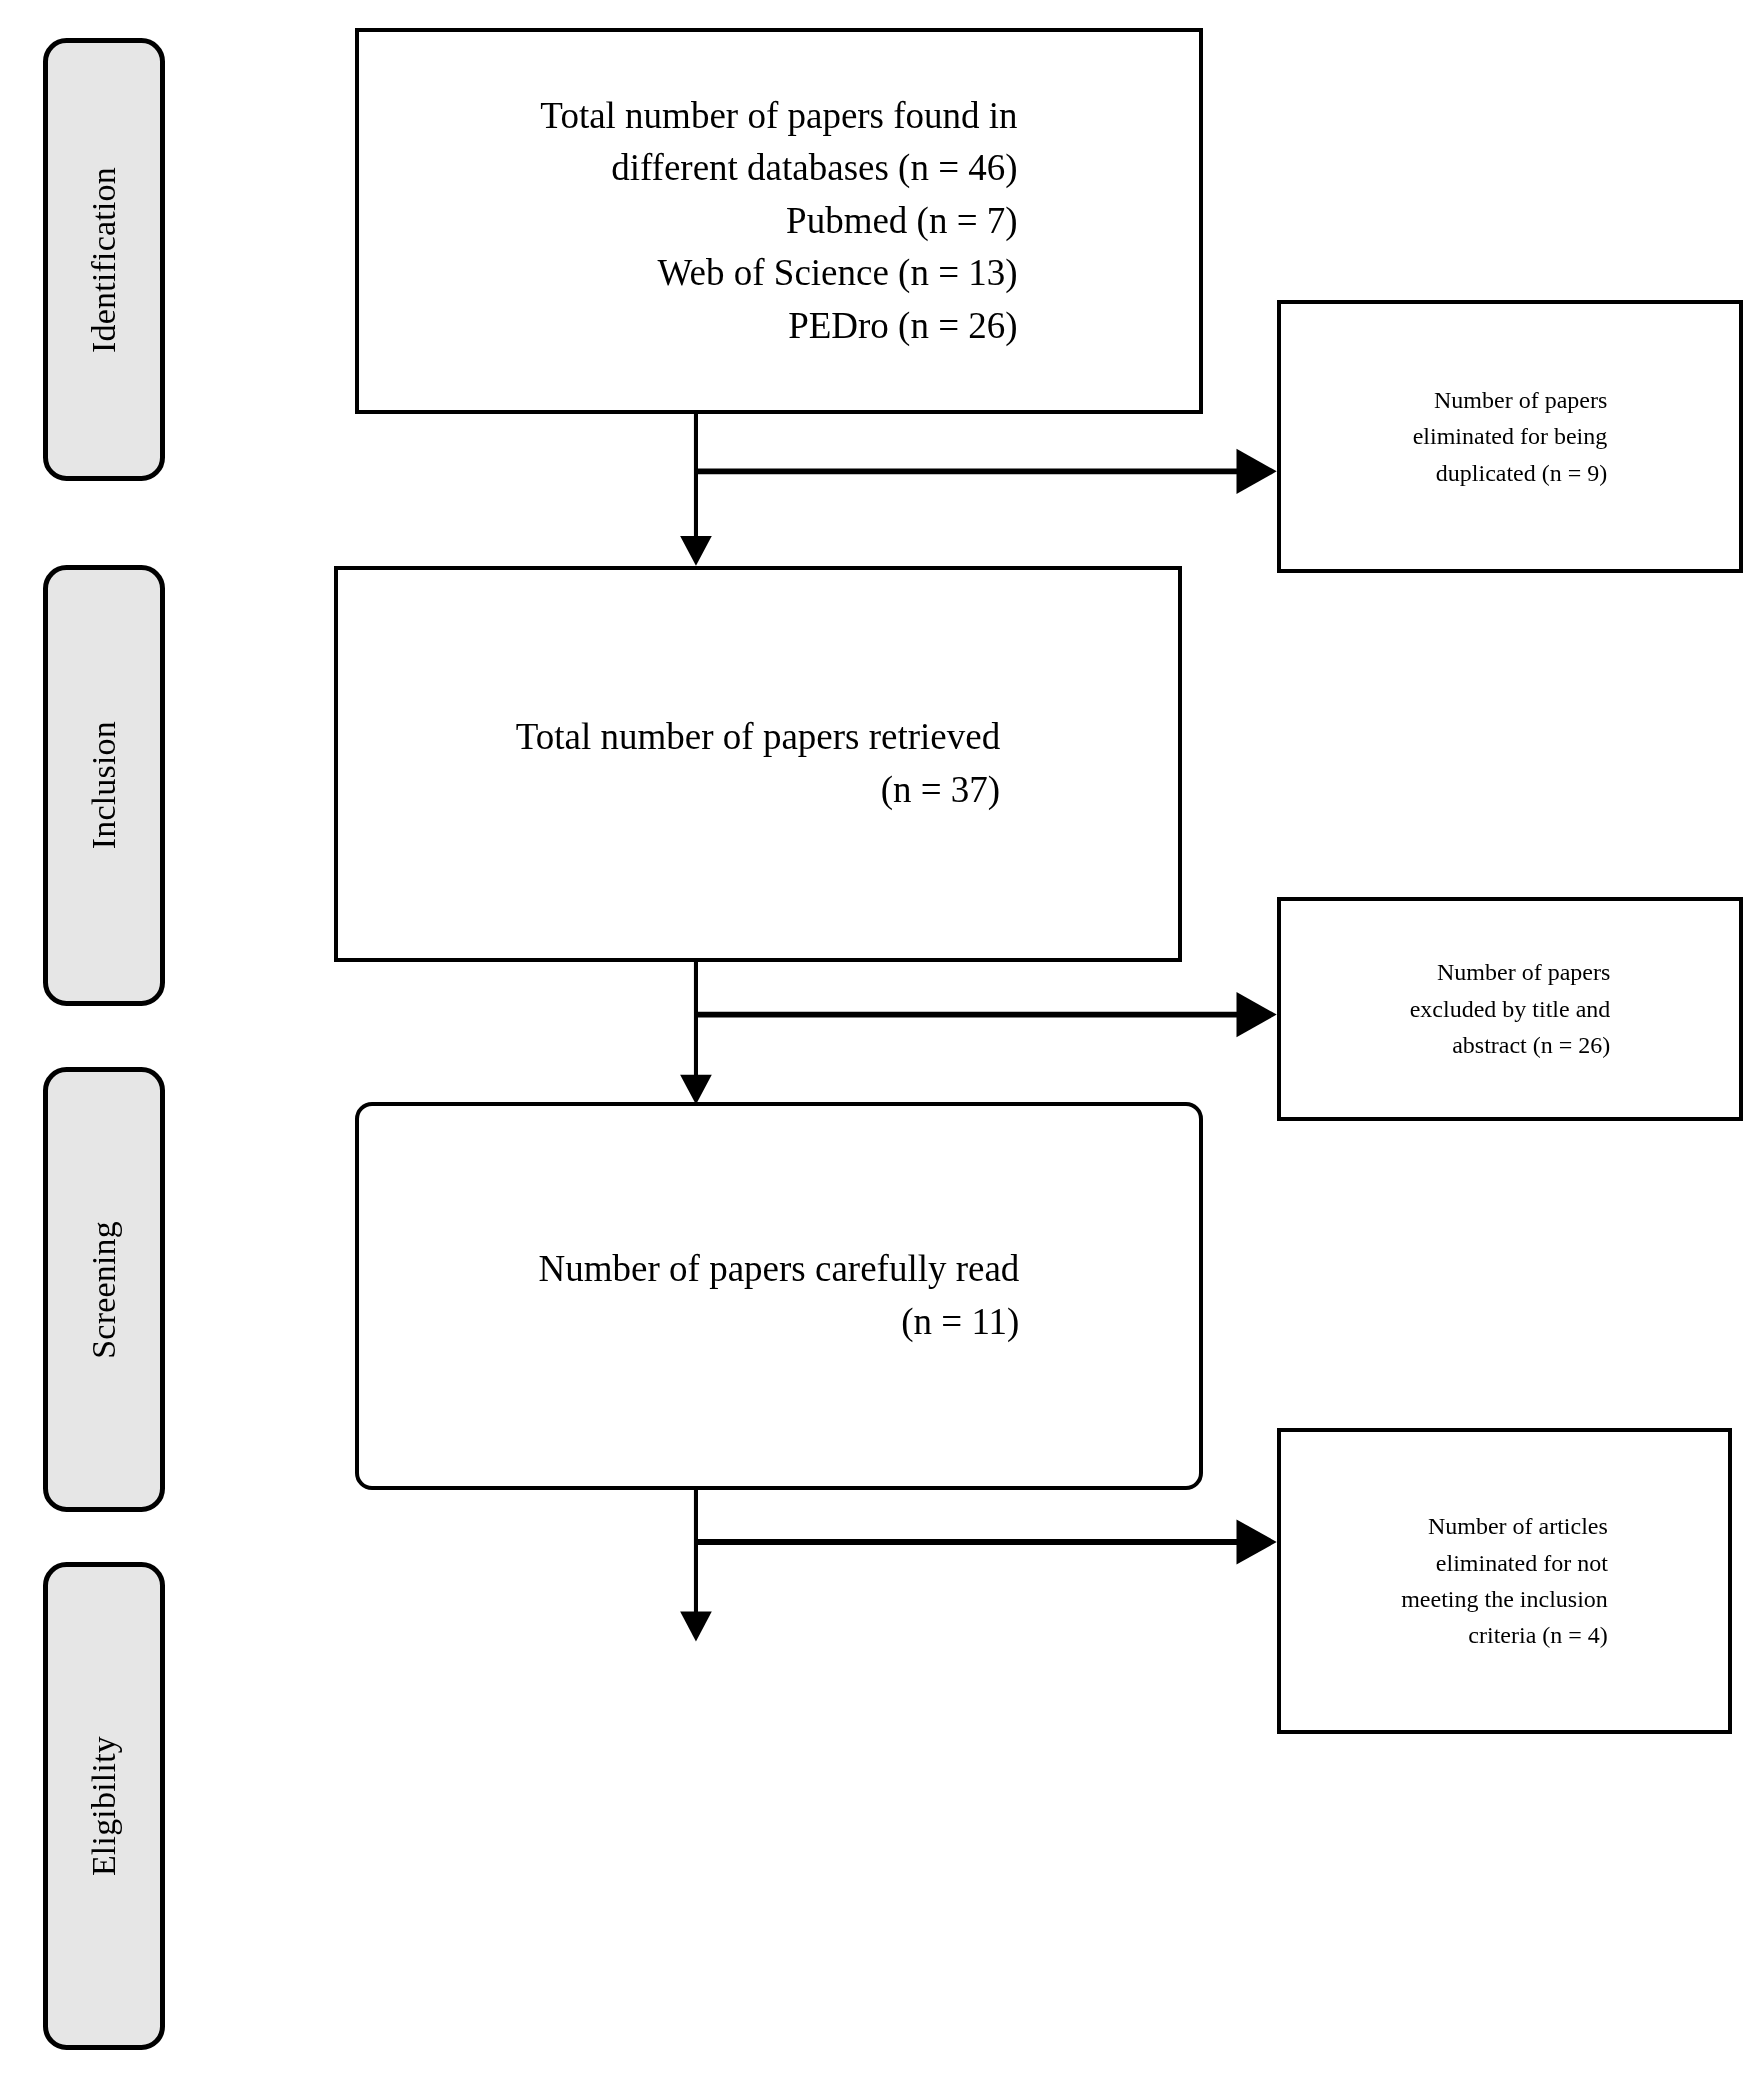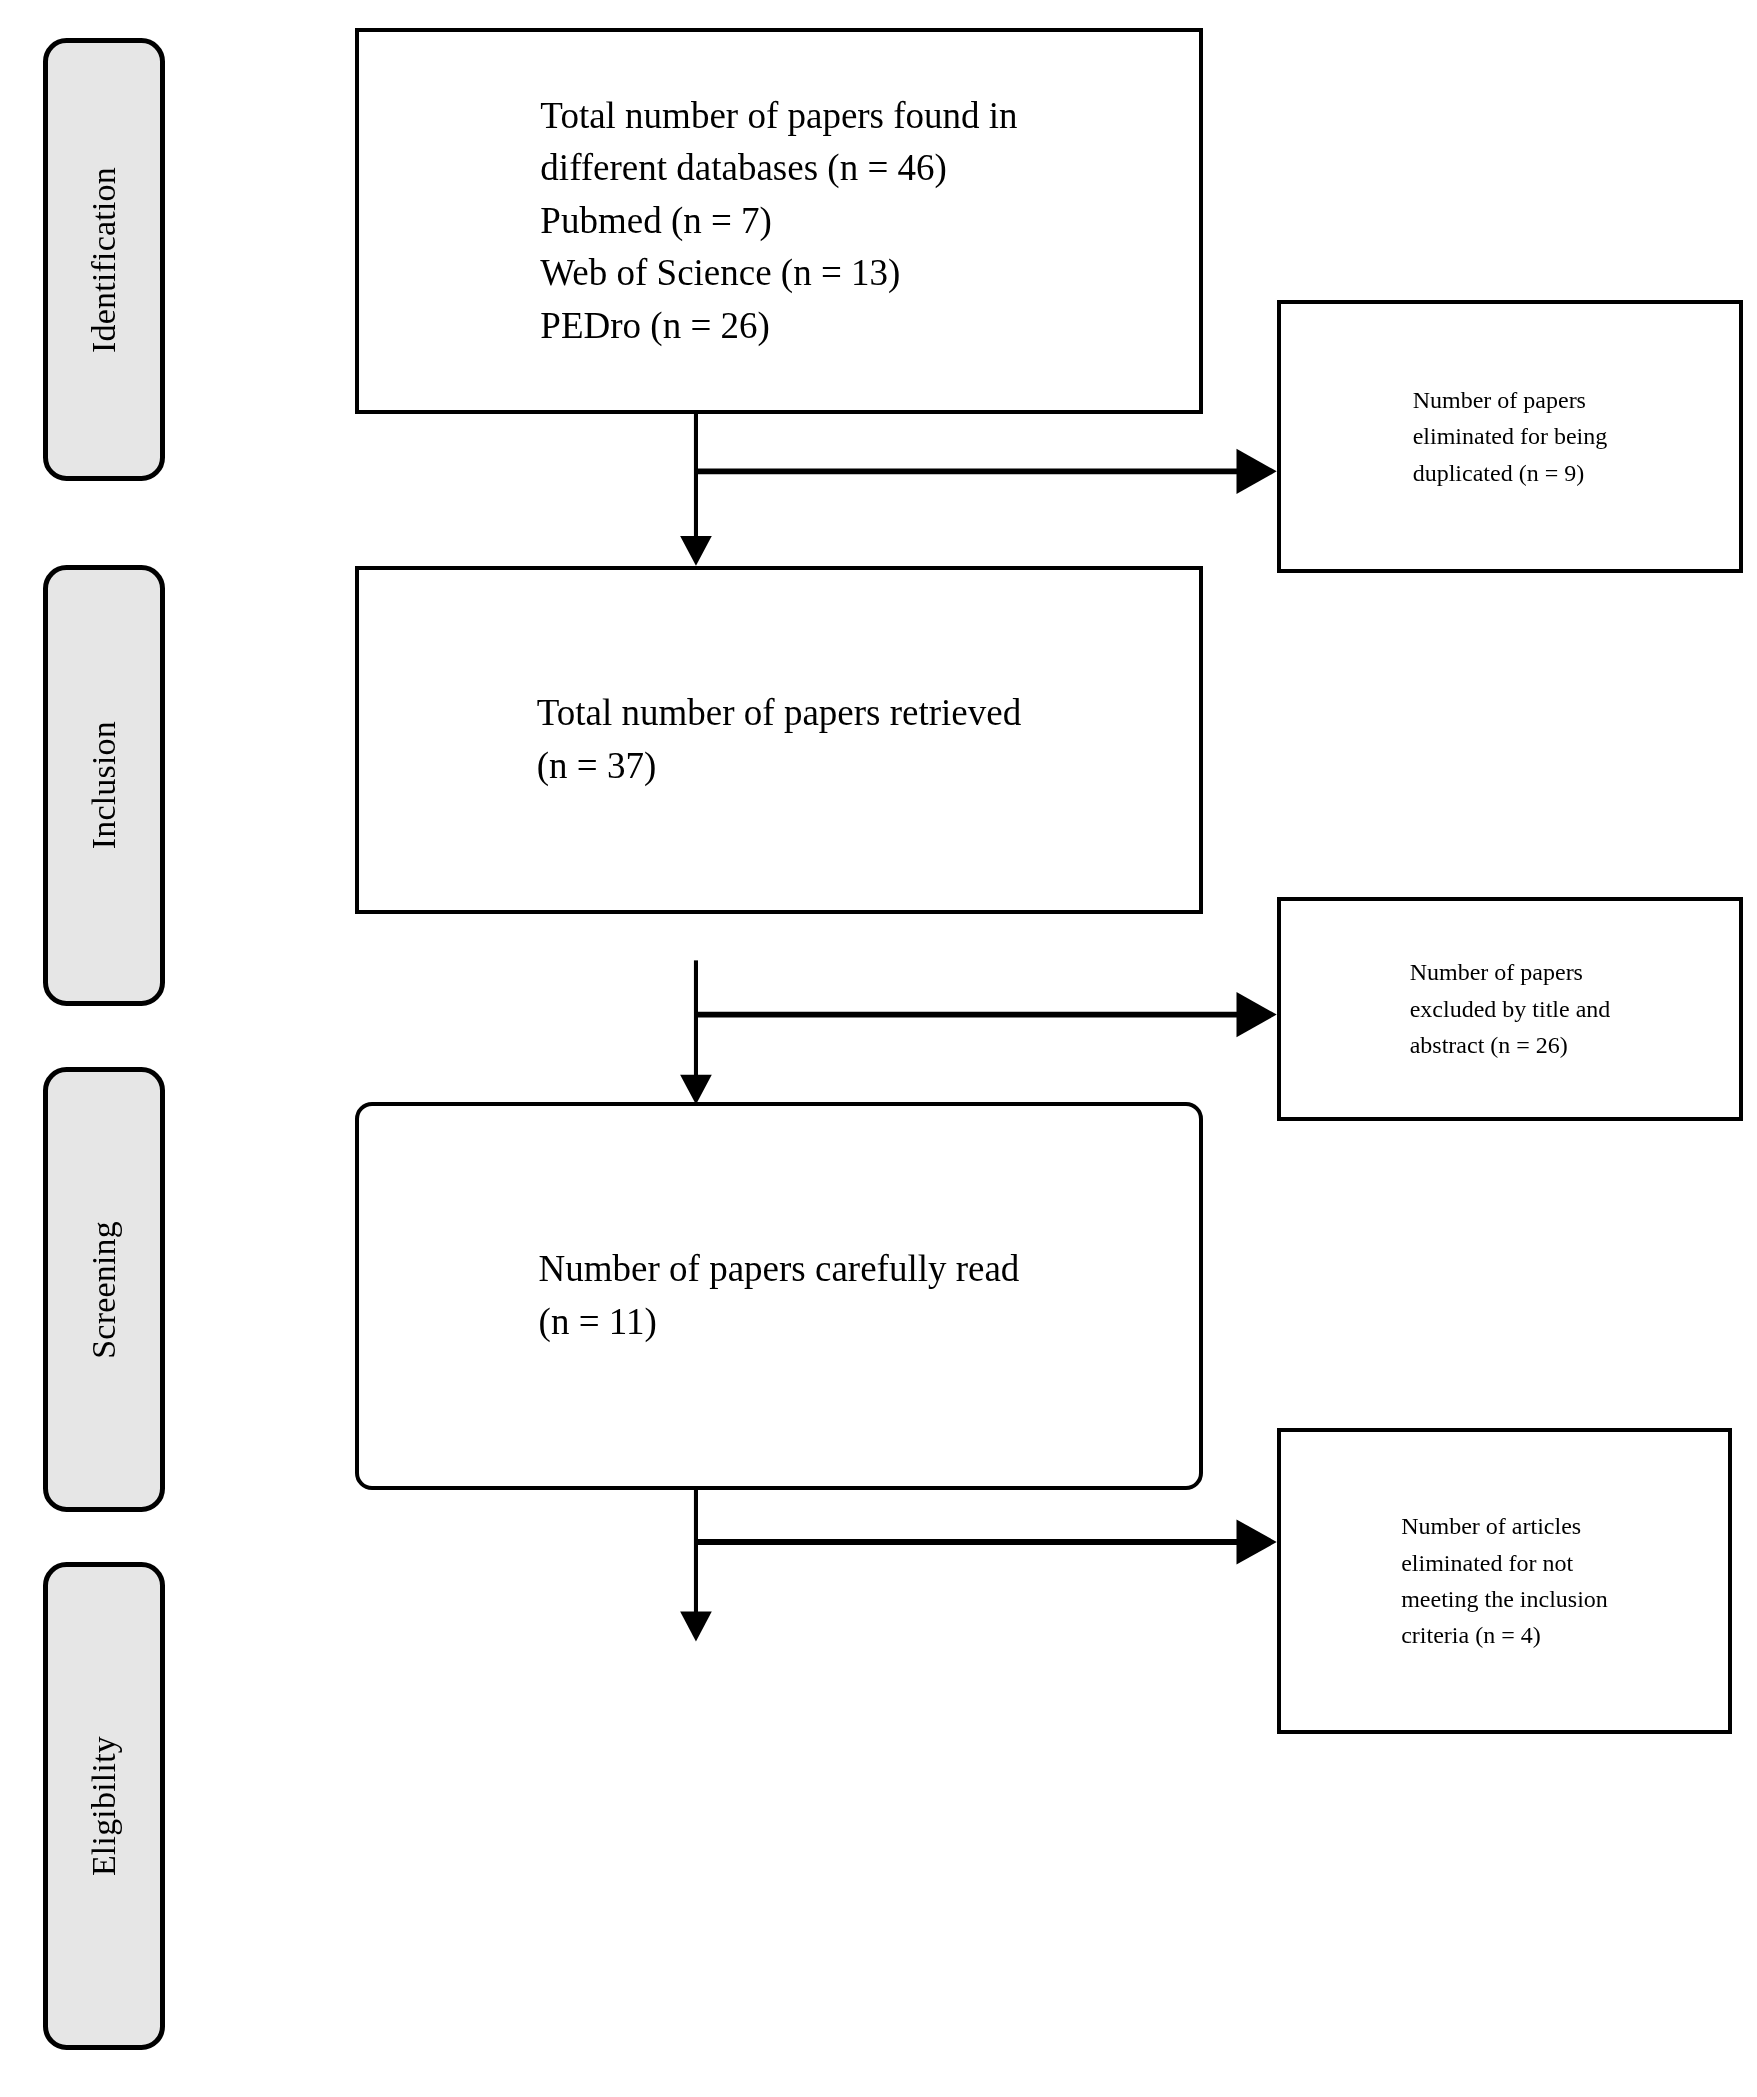--- a/index.html
+++ b/index.html
@@ -41,21 +41,21 @@
 
   
   .flow-box {
     position: absolute;
     box-sizing: border-box;
     background: #ffffff;
     border: 4.1px solid #000000;
     display: flex;
     align-items: center;
     justify-content: center;
-    text-align: left;
+    text-align: right;
   }
   .flow-box-text {
     font-size: 37px;
     line-height: 1.42;
     padding: 0 13.6px;
     white-space: pre-line;
   }
   .exclusion-box .flow-box-text {
     font-size: 24px;
     line-height: 1.52;
@@ -126,21 +126,21 @@
   </svg>
 
   <div class="flow-box" style="left:355px; top:28px; width:848px; height:386px;">
     <div class="flow-box-text">Total number of papers found in
 different databases (n = 46)
 Pubmed (n = 7)
 Web of Science (n = 13)
 PEDro (n = 26)</div>
   </div>
 
-  <div class="flow-box" style="left:355px; top:566px; width:848px; height:348px;">
+  <div class="flow-box" style="left:334px; top:566px; width:848px; height:396px;">
     <div class="flow-box-text">Total number of papers retrieved
 (n = 37)</div>
   </div>
 
   <div class="flow-box" style="left:355px; top:1102px; width:848px; height:388px;border-radius:17px;">
     <div class="flow-box-text">Number of papers carefully read
 (n = 11)</div>
   </div>
 
 

